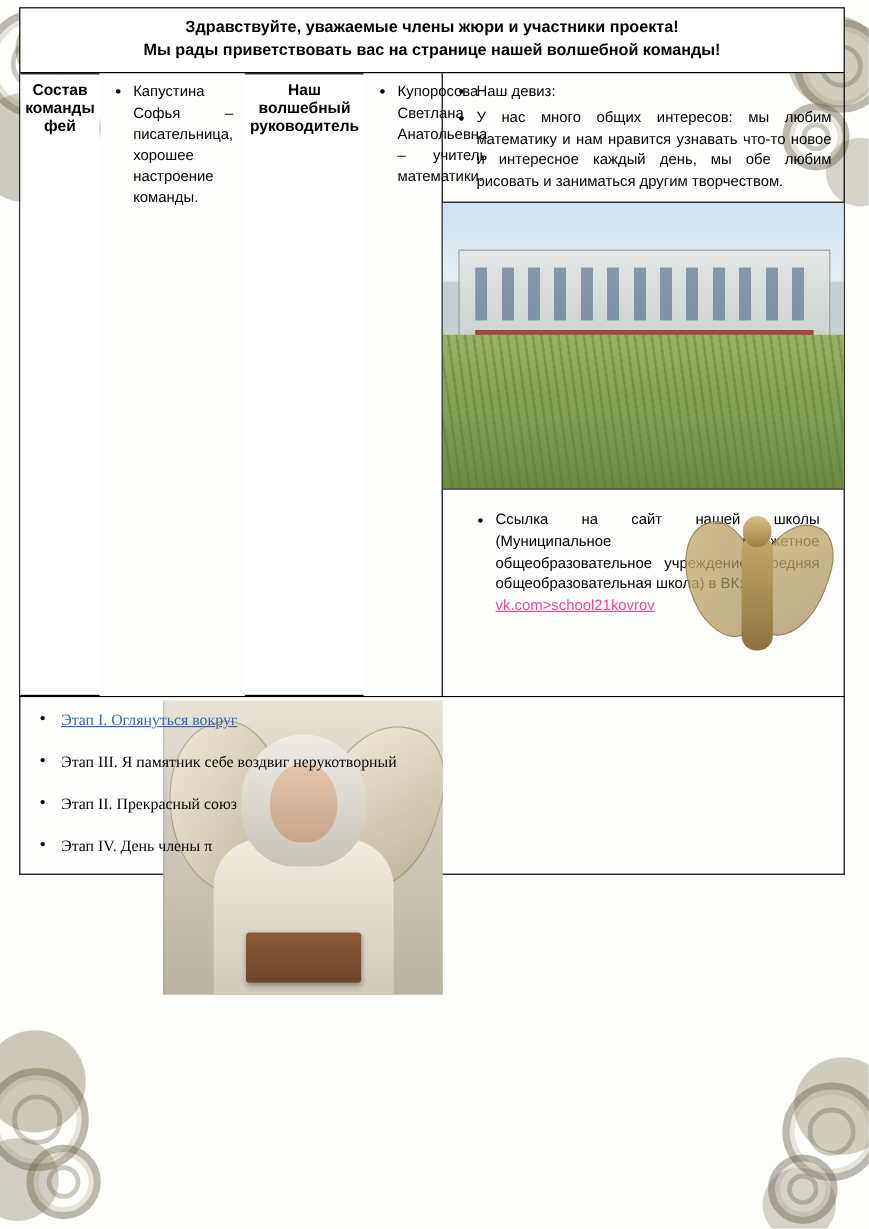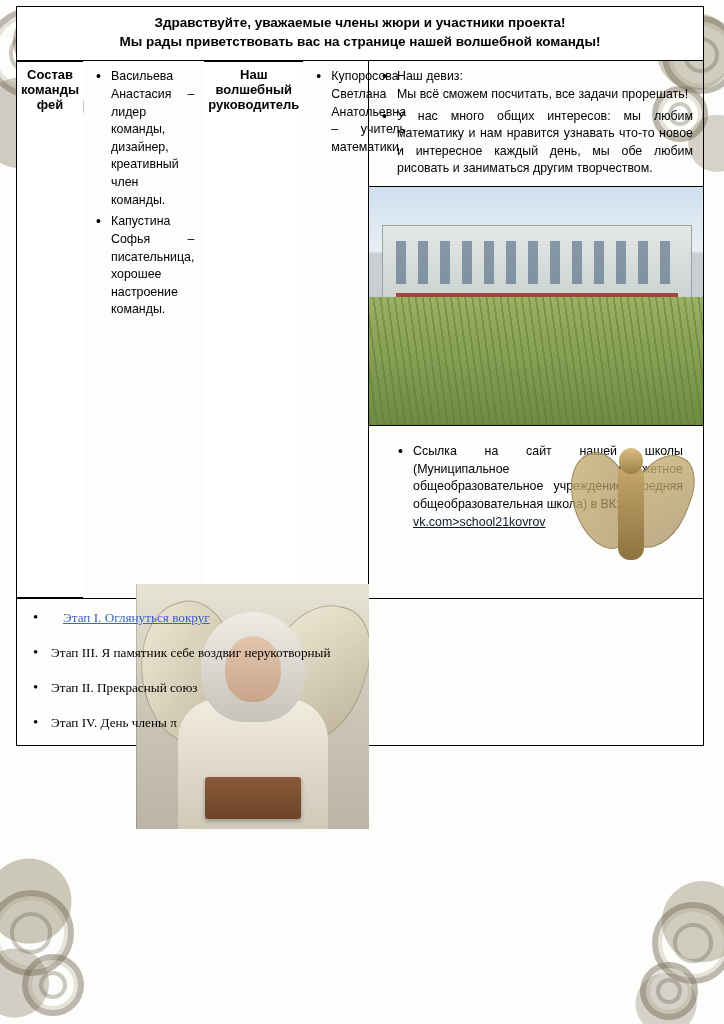--- a/index.html
+++ b/index.html
@@ -127,21 +127,21 @@
     position: absolute;
     left: -15px;
     top: -1px;
     font-size: 14px;
   }
   .sub-line {
     display: block;
     text-align: justify;
   }
   .link {
-    color: #0f172a;
+    color: #ec4899;
     text-decoration: underline;
   }
 
   
   .img-fairies {
     width: 100%;
     height: 298px;
     display: block;
     position: relative;
     overflow: hidden;
@@ -351,21 +351,20 @@
   .stages-box li::before {
     content: "\2022";
     position: absolute;
     left: -18px;
     top: -2px;
     font-size: 15px;
   }
   .stage-link {
     color: #3b63c0;
     text-decoration: underline;
-    margin-left: 12px;
   }
 </style>
 </head>
 <body>
 
 <div class="page-bg">
   <div class="gear g1"></div>
   <div class="gear g2"></div>
   <div class="gear g3"></div>
   <div class="gear g4"></div>
@@ -392,40 +391,38 @@
         <div class="fairy-shape f-head" style="left:96px; top:70px;"></div>
         <div class="fairy-shape f-head" style="right:96px; top:74px;"></div>
         <div class="fairy-shape" style="left:74px; top:120px; width:92px; height:140px;"></div>
         <div class="fairy-shape" style="right:74px; top:124px; width:92px; height:138px;"></div>
         <div class="book"></div>
       </div>
 
       <div class="section-title">Состав команды фей</div>
 
       <ul class="bullets">
-        <li>Васильева Анастасия – лидер команды, дизайнер, креативный член команды.</li>
         <li>Капустина Софья – писательница, хорошее настроение команды.</li>
       </ul>
 
       <div class="section-title">Наш волшебный руководитель</div>
 
       <ul class="bullets">
         <li>Купоросова Светлана Анатольевна – учитель математики.</li>
       </ul>
 
       <div style="flex:1 1 auto; min-height:150px;"></div>
     </div>
 
     <div class="col-right">
 
 
       <ul class="bullets">
         <li>
           <span>Наш девиз:</span>
-          <span class="sub-line">Мы всё сможем посчитать, все задачи прорешать!</span>
         </li>
         <li>У нас много общих интересов: мы любим математику и нам нравится узнавать что-то новое и интересное каждый день, мы обе любим рисовать и заниматься другим творчеством.</li>
       </ul>
 
       <div class="img-school">
         <div class="school-building">
           <div class="school-windows"></div>
           <div class="school-red"></div>
         </div>
         <div class="grass-texture"></div>

